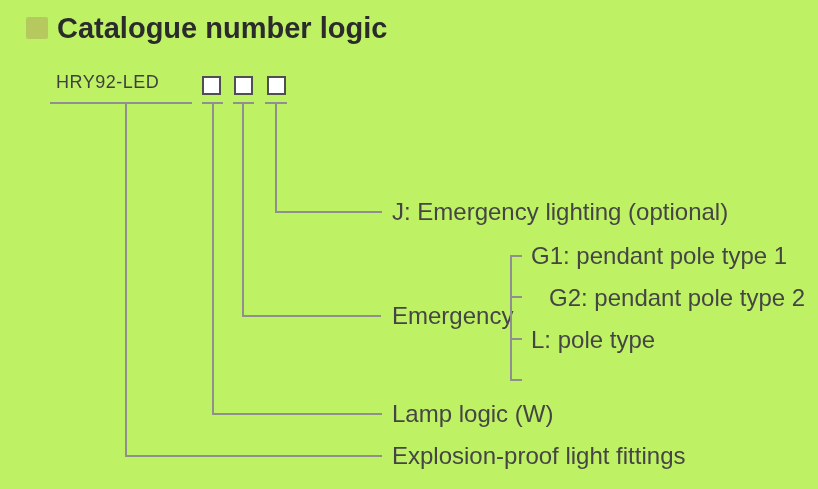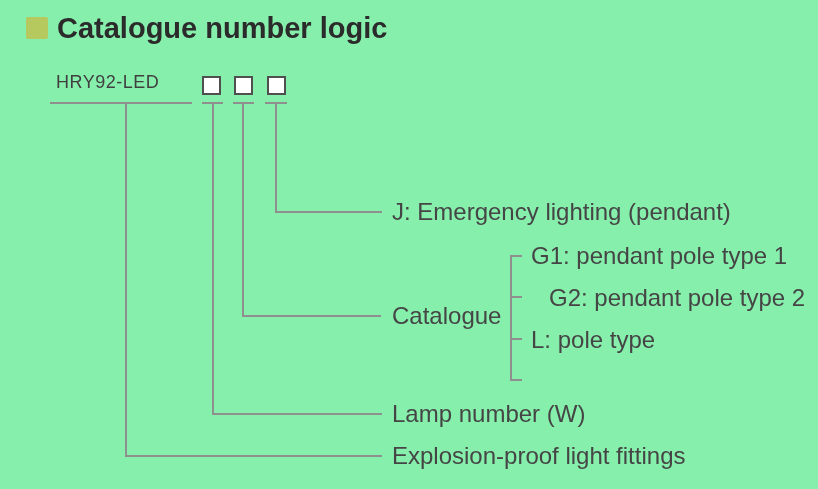--- a/index.html
+++ b/index.html
@@ -4,21 +4,21 @@
 <style>
   html, body {
     margin: 0;
     padding: 0;
     background: #ffffff;
   }
   .canvas {
     position: relative;
     width: 818px;
     height: 489px;
-    background: #86efac;
+    background: #bef264;
     font-family: "Liberation Sans", sans-serif;
     overflow: hidden;
   }
   .bullet {
     position: absolute;
     left: 26px;
     top: 17px;
     width: 22px;
     height: 22px;
     background: var(--accent, #b5c95e);
@@ -92,23 +92,23 @@
 
   <div class="line vline" style="left:212px; top:102px; height:313px;"></div>
   <div class="line hline" style="left:212px; top:413px; width:170px;"></div>
 
   <div class="line vline" style="left:242px; top:102px; height:215px;"></div>
   <div class="line hline" style="left:242px; top:315px; width:139px;"></div>
 
   <div class="line vline" style="left:275px; top:102px; height:111px;"></div>
   <div class="line hline" style="left:275px; top:211px; width:107px;"></div>
 
-  <div class="dlabel" style="left:392px; top:197px;">J: Emergency lighting (pendant)</div>
-  <div class="dlabel" style="left:392px; top:301px;">Catalogue</div>
-  <div class="dlabel" style="left:392px; top:399px;">Lamp number (W)</div>
+  <div class="dlabel" style="left:392px; top:197px;">J: Emergency lighting (optional)</div>
+  <div class="dlabel" style="left:392px; top:301px;">Emergency</div>
+  <div class="dlabel" style="left:392px; top:399px;">Lamp logic (W)</div>
   <div class="dlabel" style="left:392px; top:441px;">Explosion-proof light fittings</div>
 
   <div class="line vline" style="left:510px; top:255px; height:126px;"></div>
   <div class="line hline" style="left:510px; top:255px; width:12px;"></div>
   <div class="line hline" style="left:510px; top:296px; width:12px;"></div>
   <div class="line hline" style="left:510px; top:338px; width:12px;"></div>
   <div class="line hline" style="left:510px; top:379px; width:12px;"></div>
 
   <div class="dlabel" style="left:531px; top:241px;text-align:right;">G1: pendant pole type 1</div>
   <div class="dlabel" style="left:549px; top:283px;">G2: pendant pole type 2</div>

